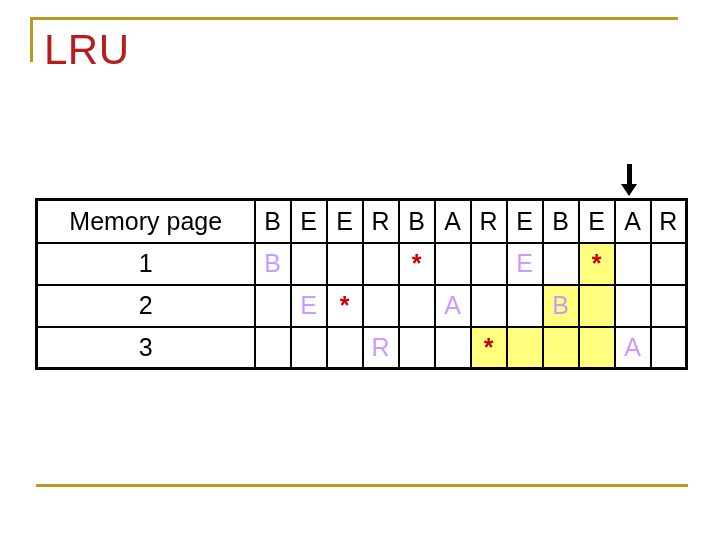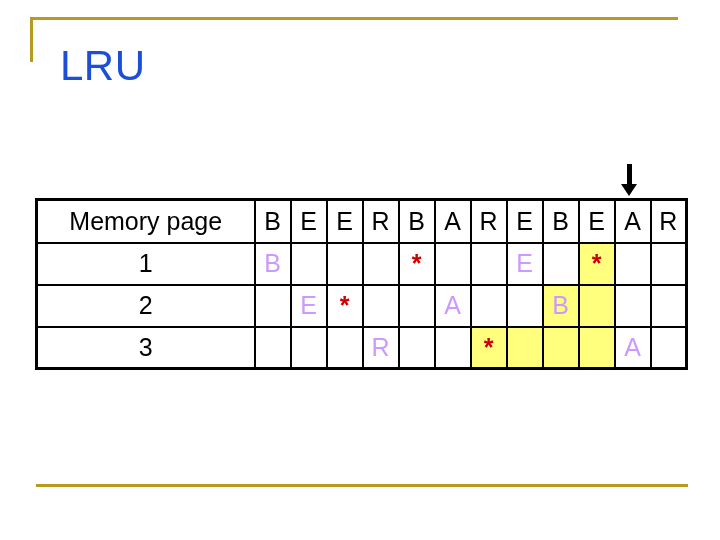--- a/index.html
+++ b/index.html
@@ -7,22 +7,22 @@
     position:relative; width:720px; height:540px; background:#ffffff;
     overflow:hidden; font-family:"Liberation Sans", sans-serif;
   }
 
   
   .top-rule    { position:absolute; left:30px; top:17px;  width:648px; height:3px; background:#B99A20; }
   .accent-bar  { position:absolute; left:30px; top:17px;  width:3px;  height:45px; background:#B99A20; }
   .bottom-rule { position:absolute; left:36px; top:484px; width:652px; height:3px; background:#B99A20; }
 
   .title {
-    position:absolute; left:44px; top:26px; margin:16px;
-    font-size:42px; font-weight:400; color:#1d4ed8; letter-spacing:0.5px;
+    position:absolute; left:44px; top:26px; margin:0;
+    font-size:42px; font-weight:400; color:#b91c1c; letter-spacing:0.5px;
   }
 
   
   .arrow-shaft {
     position:absolute; left:627px; top:164px; width:5px; height:21px; background:#000;
   }
   .arrow-head {
     position:absolute; left:621px; top:184px; width:0; height:0;
     border-left:8px solid transparent; border-right:8px solid transparent;
     border-top:12px solid #000;

